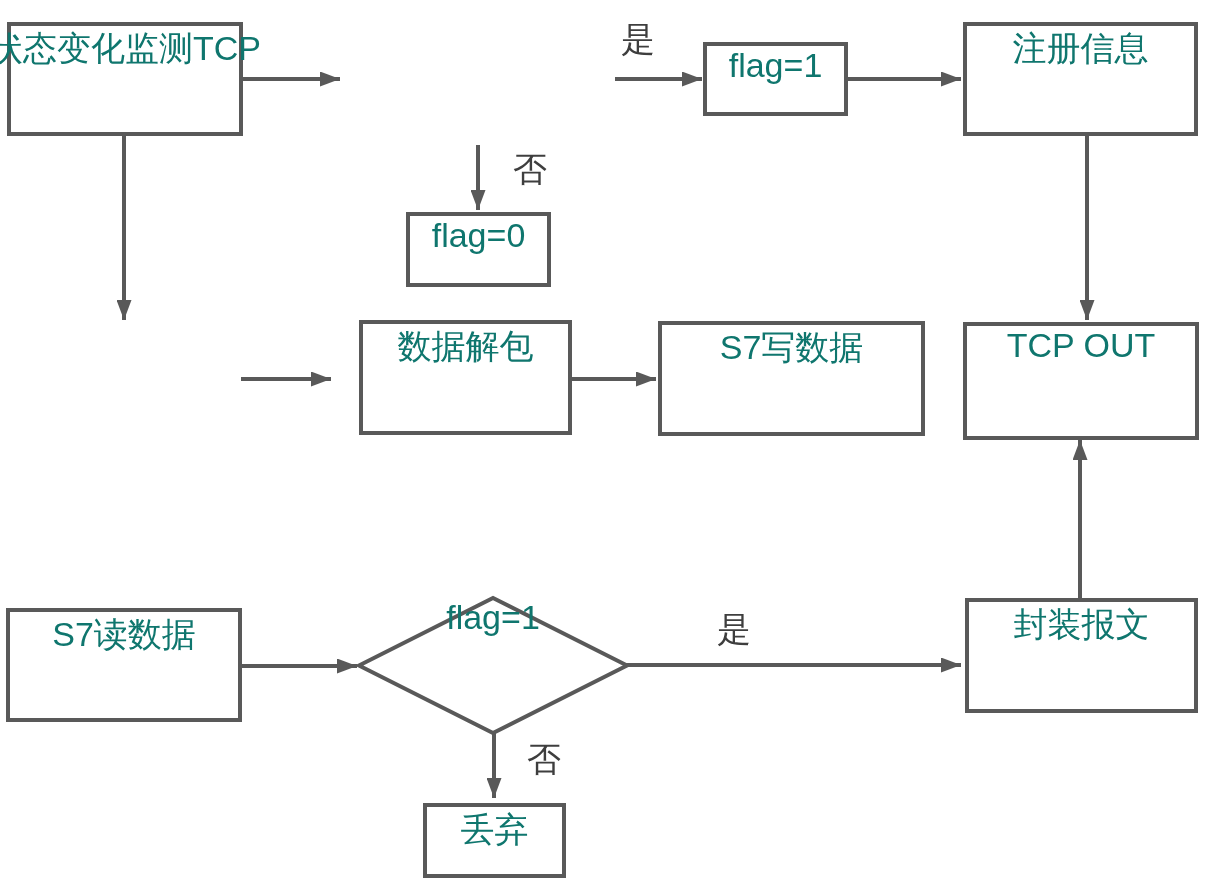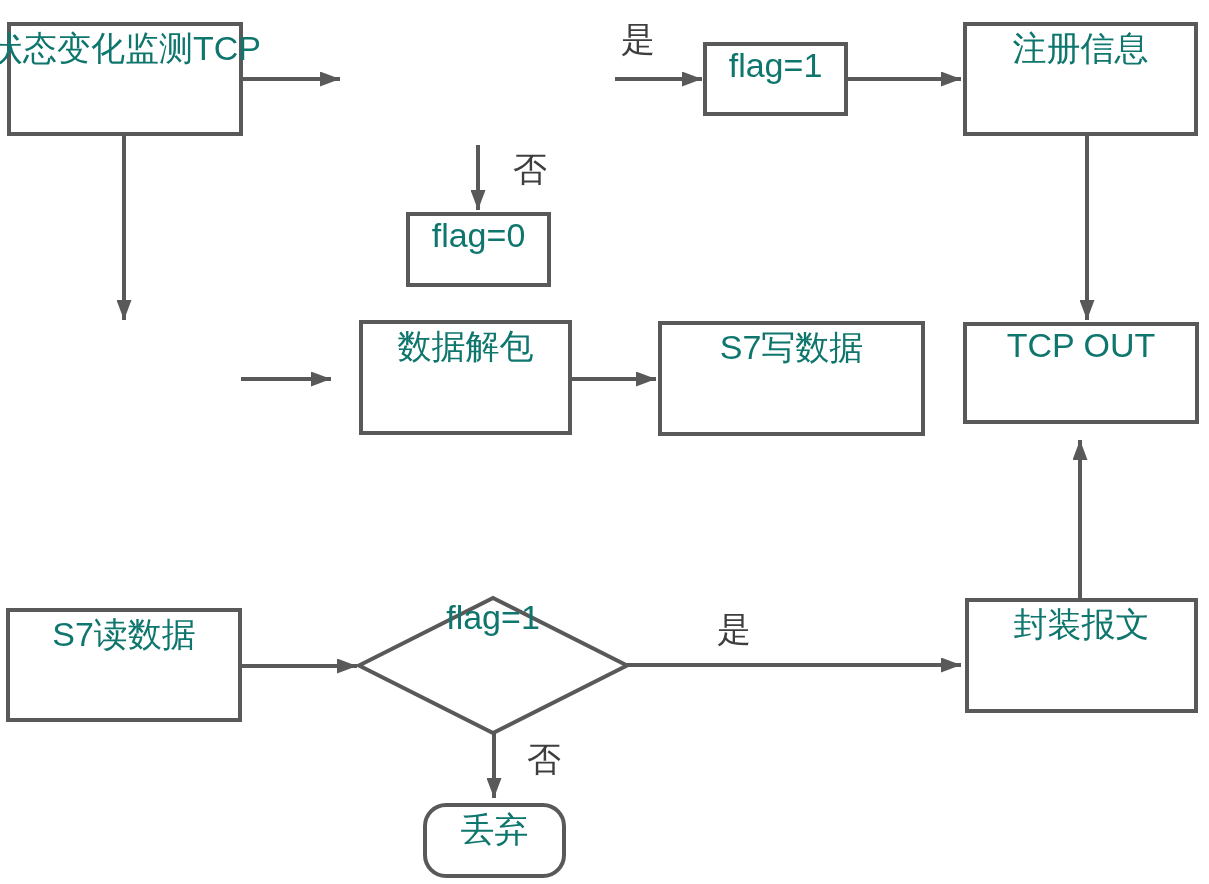--- a/index.html
+++ b/index.html
@@ -57,25 +57,25 @@
   }
   
   #n0  { left: 7px;   top: 22px;  width: 236px; height: 114px; }
   #n1  { left: 342px; top: 13px;  width: 273px; height: 134px; }
   #n2  { left: 703px; top: 42px;  width: 145px; height: 74px;  }
   #n3  { left: 963px; top: 22px;  width: 235px; height: 114px; }
   #n4  { left: 406px; top: 212px; width: 145px; height: 75px;  }
   #n5  { left: 6px;   top: 322px; width: 236px; height: 114px; }
   #n6  { left: 333px; top: 320px; width: 213px; height: 115px; margin-left: 26px; }
   #n7  { left: 658px; top: 321px; width: 267px; height: 115px; }
-  #n8  { left: 963px; top: 322px; width: 236px; height: 102px; }
+  #n8  { left: 963px; top: 322px; width: 236px; height: 118px; }
   #n9  { left: 6px;   top: 608px; width: 236px; height: 114px; }
   #n10 { left: 359px; top: 598px; width: 268px; height: 135px; }
   #n11 { left: 965px; top: 598px; width: 233px; height: 115px; }
-  #n12 { left: 423px; top: 803px; width: 143px; height: 75px; border-radius: 23px;  }
+  #n12 { left: 423px; top: 803px; width: 143px; height: 75px;  }
   
   #el-yes-top    { left: 638px; top: 40px;  }
   #el-no-top     { left: 530px; top: 170px; }
   #el-yes-bottom { left: 734px; top: 630px; }
   #el-no-bottom  { left: 544px; top: 760px; }
 </style>
 </head>
 <body>
 
 <div class="canvas">

